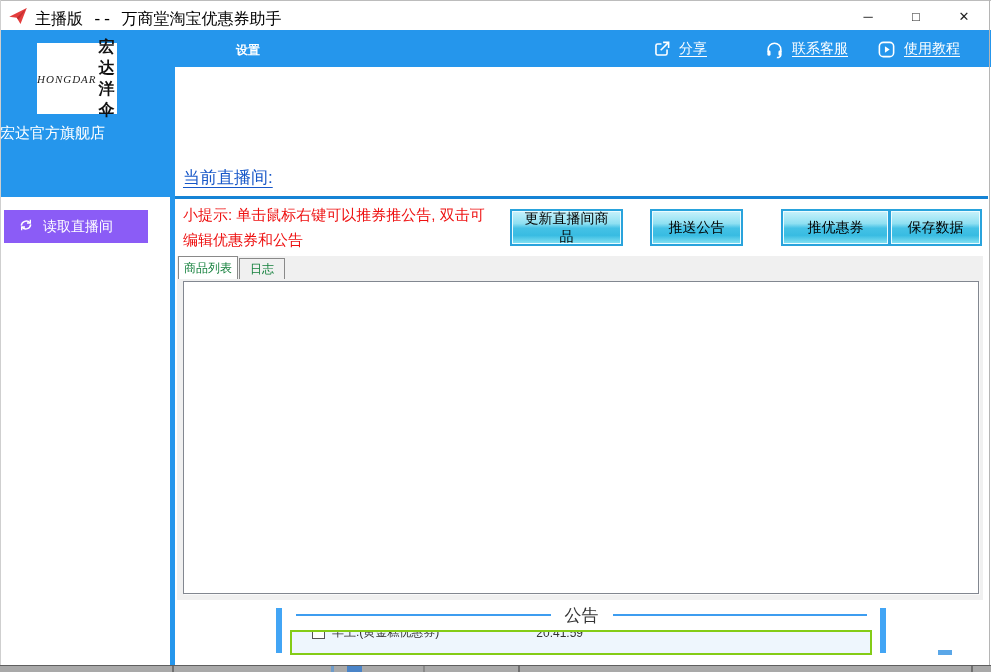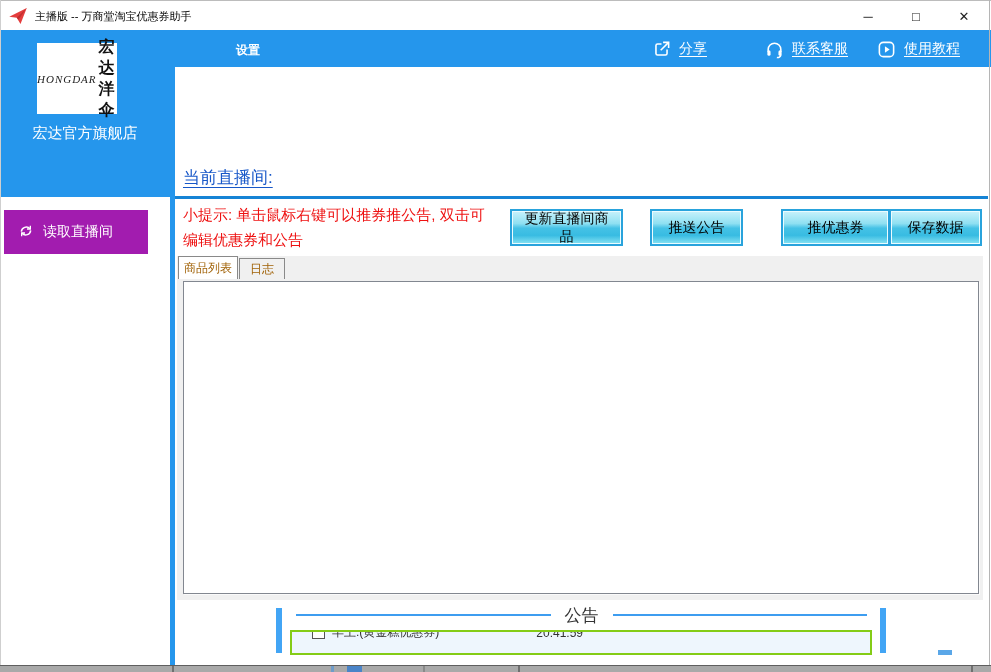--- a/index.html
+++ b/index.html
@@ -6,21 +6,21 @@
   .window{
     position:relative;width:991px;height:672px;background:#ffffff;
     font-family:"Liberation Sans","DejaVu Sans",sans-serif;
     overflow:hidden;box-sizing:border-box;
   }
   .abs{position:absolute;box-sizing:border-box;}
 
   
   .titlebar{left:0;top:0;width:991px;height:30px;background:#ffffff;border-top:1px solid #bcbcbc;}
   .app-icon{left:8px;top:5px;width:20px;height:20px;}
-  .app-title{left:35px;top:8px;font-size:11px;color:#000;white-space:nowrap;}
+  .app-title{left:35px;top:8px;font-size:16px;color:#000;white-space:nowrap;font-family:Liberation Mono, monospace;}
   .winbtn{top:0;width:36px;height:30px;display:flex;align-items:center;justify-content:center;
           font-size:13px;color:#222;cursor:default;}
   .btn-min{left:850px;} .btn-max{left:898px;} .btn-close{left:946px;}
 
   
   .topbar{left:0;top:30px;width:991px;height:37px;background:#2596ec;}
   .sidebar-blue{left:0;top:67px;width:175px;height:130px;background:#2596ec;}
   .v-divider{left:170px;top:197px;width:5px;height:469px;background:#2596ec;}
   .topbar-item{top:40px;height:20px;display:flex;align-items:flex-start;gap:8px;color:#fff;font-size:14px;}
   .topbar-item .lbl{text-decoration:underline;text-underline-offset:3px;}
@@ -28,42 +28,42 @@
   .grp-share{left:652px;} .grp-contact{left:765px;} .grp-tutorial{left:877px;}
   .tb-icon{width:19px;height:19px;display:block;}
 
   
   .sidebar-white{left:0;top:197px;width:170px;height:469px;background:#ffffff;}
   .logo-box{left:37px;top:43px;width:80px;height:71px;background:#ffffff;
             display:flex;flex-direction:row;align-items:center;justify-content:center;gap:2px;}
   .logo-en{font-family:"Liberation Serif","DejaVu Serif",serif;font-style:italic;font-size:11px;
            letter-spacing:1px;color:#222;}
   .logo-cn{font-family:Liberation Mono, monospace;font-weight:bold;font-size:16px;color:#111;}
-  .shop-name{left:0;top:124px;width:170px;text-align:center;color:#fff;font-size:15px;}
-  .read-btn{left:4px;top:13px;width:144px;height:44px;background:#a21caf;color:#fff;font-size:14px;
+  .shop-name{left:0;top:124px;width:170px;text-align:left;color:#fff;font-size:15px;}
+  .read-btn{left:4px;top:13px;width:144px;height:33px;background:#8b5cf6;color:#fff;font-size:14px;
             display:flex;align-items:center;gap:9px;padding-left:14px;cursor:pointer;}
   .read-btn svg{width:16px;height:16px;}
 
   
   .main-top{left:175px;top:67px;width:813px;height:130px;background:#ffffff;}
   .current-room{left:183px;top:166px;font-size:17px;color:#1757c8;text-decoration:underline;
                 text-underline-offset:4px;}
   .blue-hr{left:175px;top:196px;width:813px;height:3px;background:#1583d5;}
   .tip-band{left:175px;top:199px;width:813px;height:57px;background:#ffffff;}
   .tip-text{left:183px;top:202px;width:304px;font-size:15px;line-height:25px;color:#ee1111;}
 
   .push-btn{top:209px;height:37px;border:2px solid #29a3dc;color:#000;font-size:14px;
             display:flex;align-items:center;justify-content:center;cursor:pointer;
             background:linear-gradient(180deg,#c9f2fb 0%,#8fe0f2 38%,#45c2e6 52%,#38bce2 74%,#8ae4f4 100%);
             box-shadow:inset 0 0 0 1px #eafcff;}
   .pb1{left:510px;width:113px;} .pb2{left:650px;width:93px;}
   .pb3{left:781px;width:109px;} .pb4{left:889px;width:93px;}
 
   .tab-area{left:177px;top:256px;width:806px;height:344px;background:#f0f0f0;}
-  .tab{display:flex;align-items:center;justify-content:center;font-size:12px;color:#a16207;
+  .tab{display:flex;align-items:center;justify-content:center;font-size:12px;color:#15803d;
        border:1px solid #898989;border-bottom:none;cursor:pointer;}
   .tab-active{left:178px;top:256px;width:60px;height:23px;background:#ffffff;z-index:2;}
   .tab-idle{left:239px;top:258px;width:46px;height:21px;background:#f0f0f0;}
   .listbox{left:183px;top:281px;width:796px;height:313px;background:#ffffff;
            border:1px solid #828790;box-shadow:1px 1px 0 #fafafa;}
 
   
   .bottom-white{left:175px;top:600px;width:813px;height:66px;background:#ffffff;}
   .vbar{top:608px;width:6px;height:45px;background:#42a5f5;}
   .vbar-l{left:276px;} .vbar-r{left:880px;}

